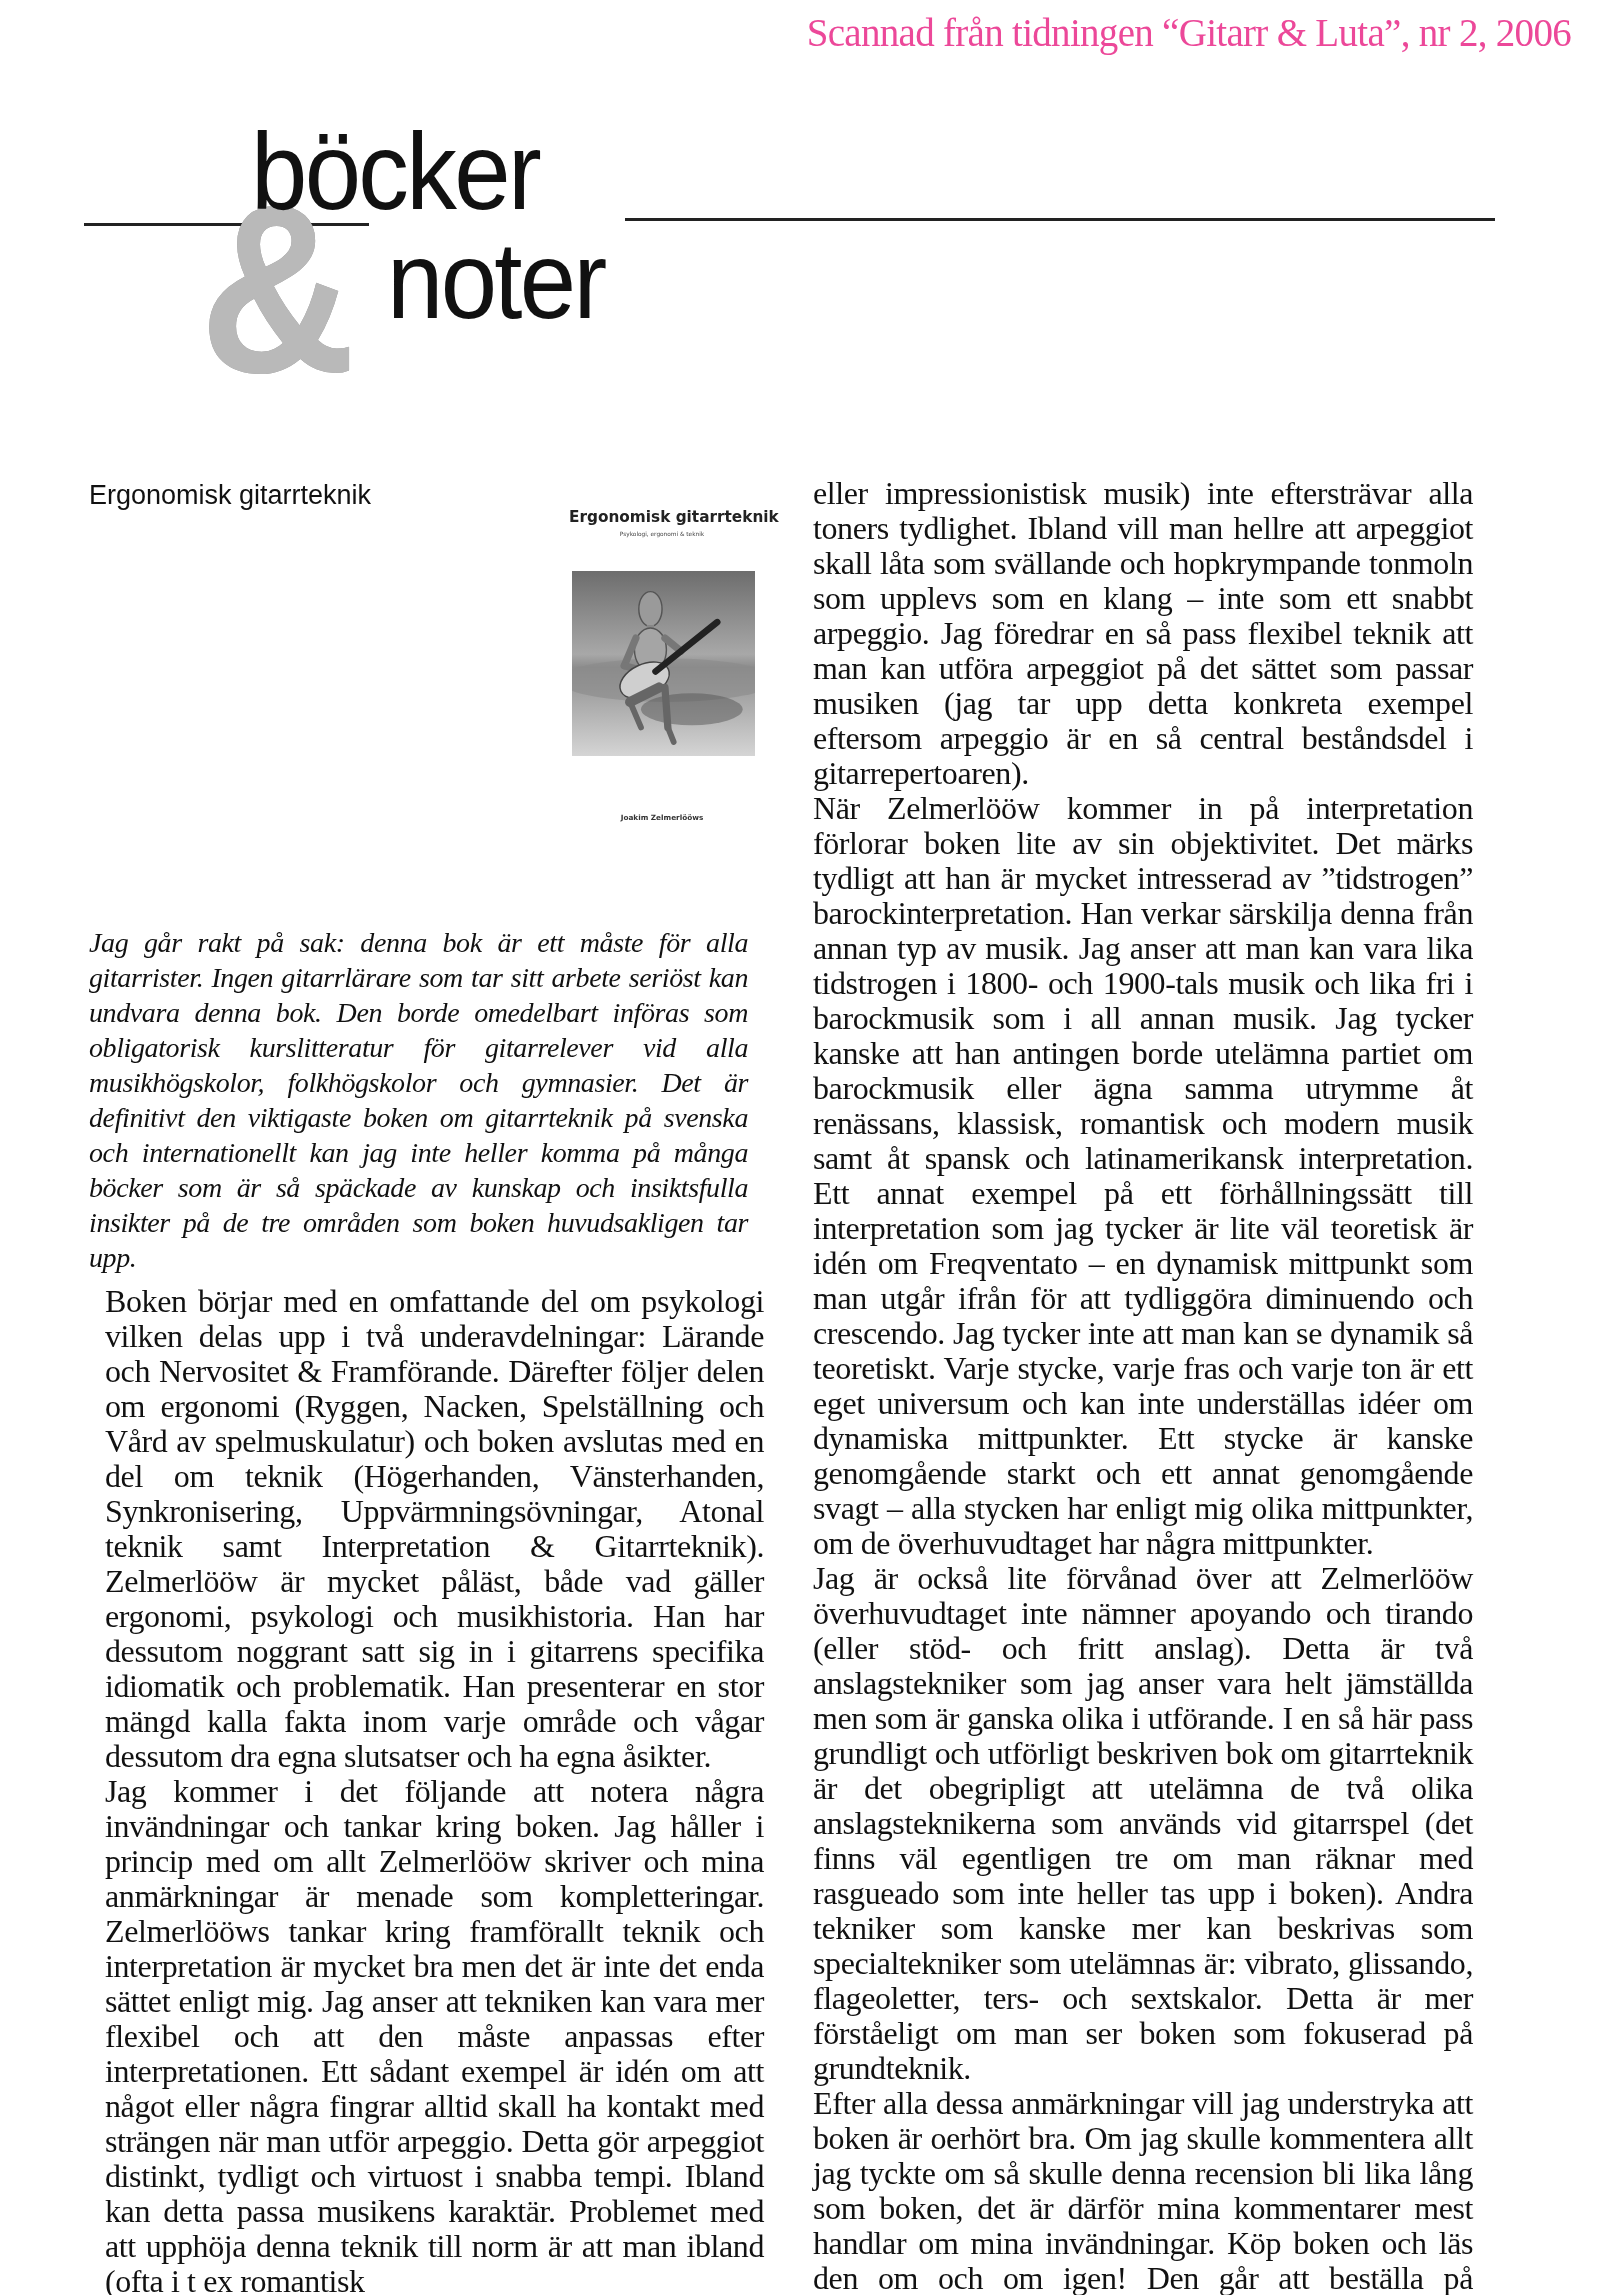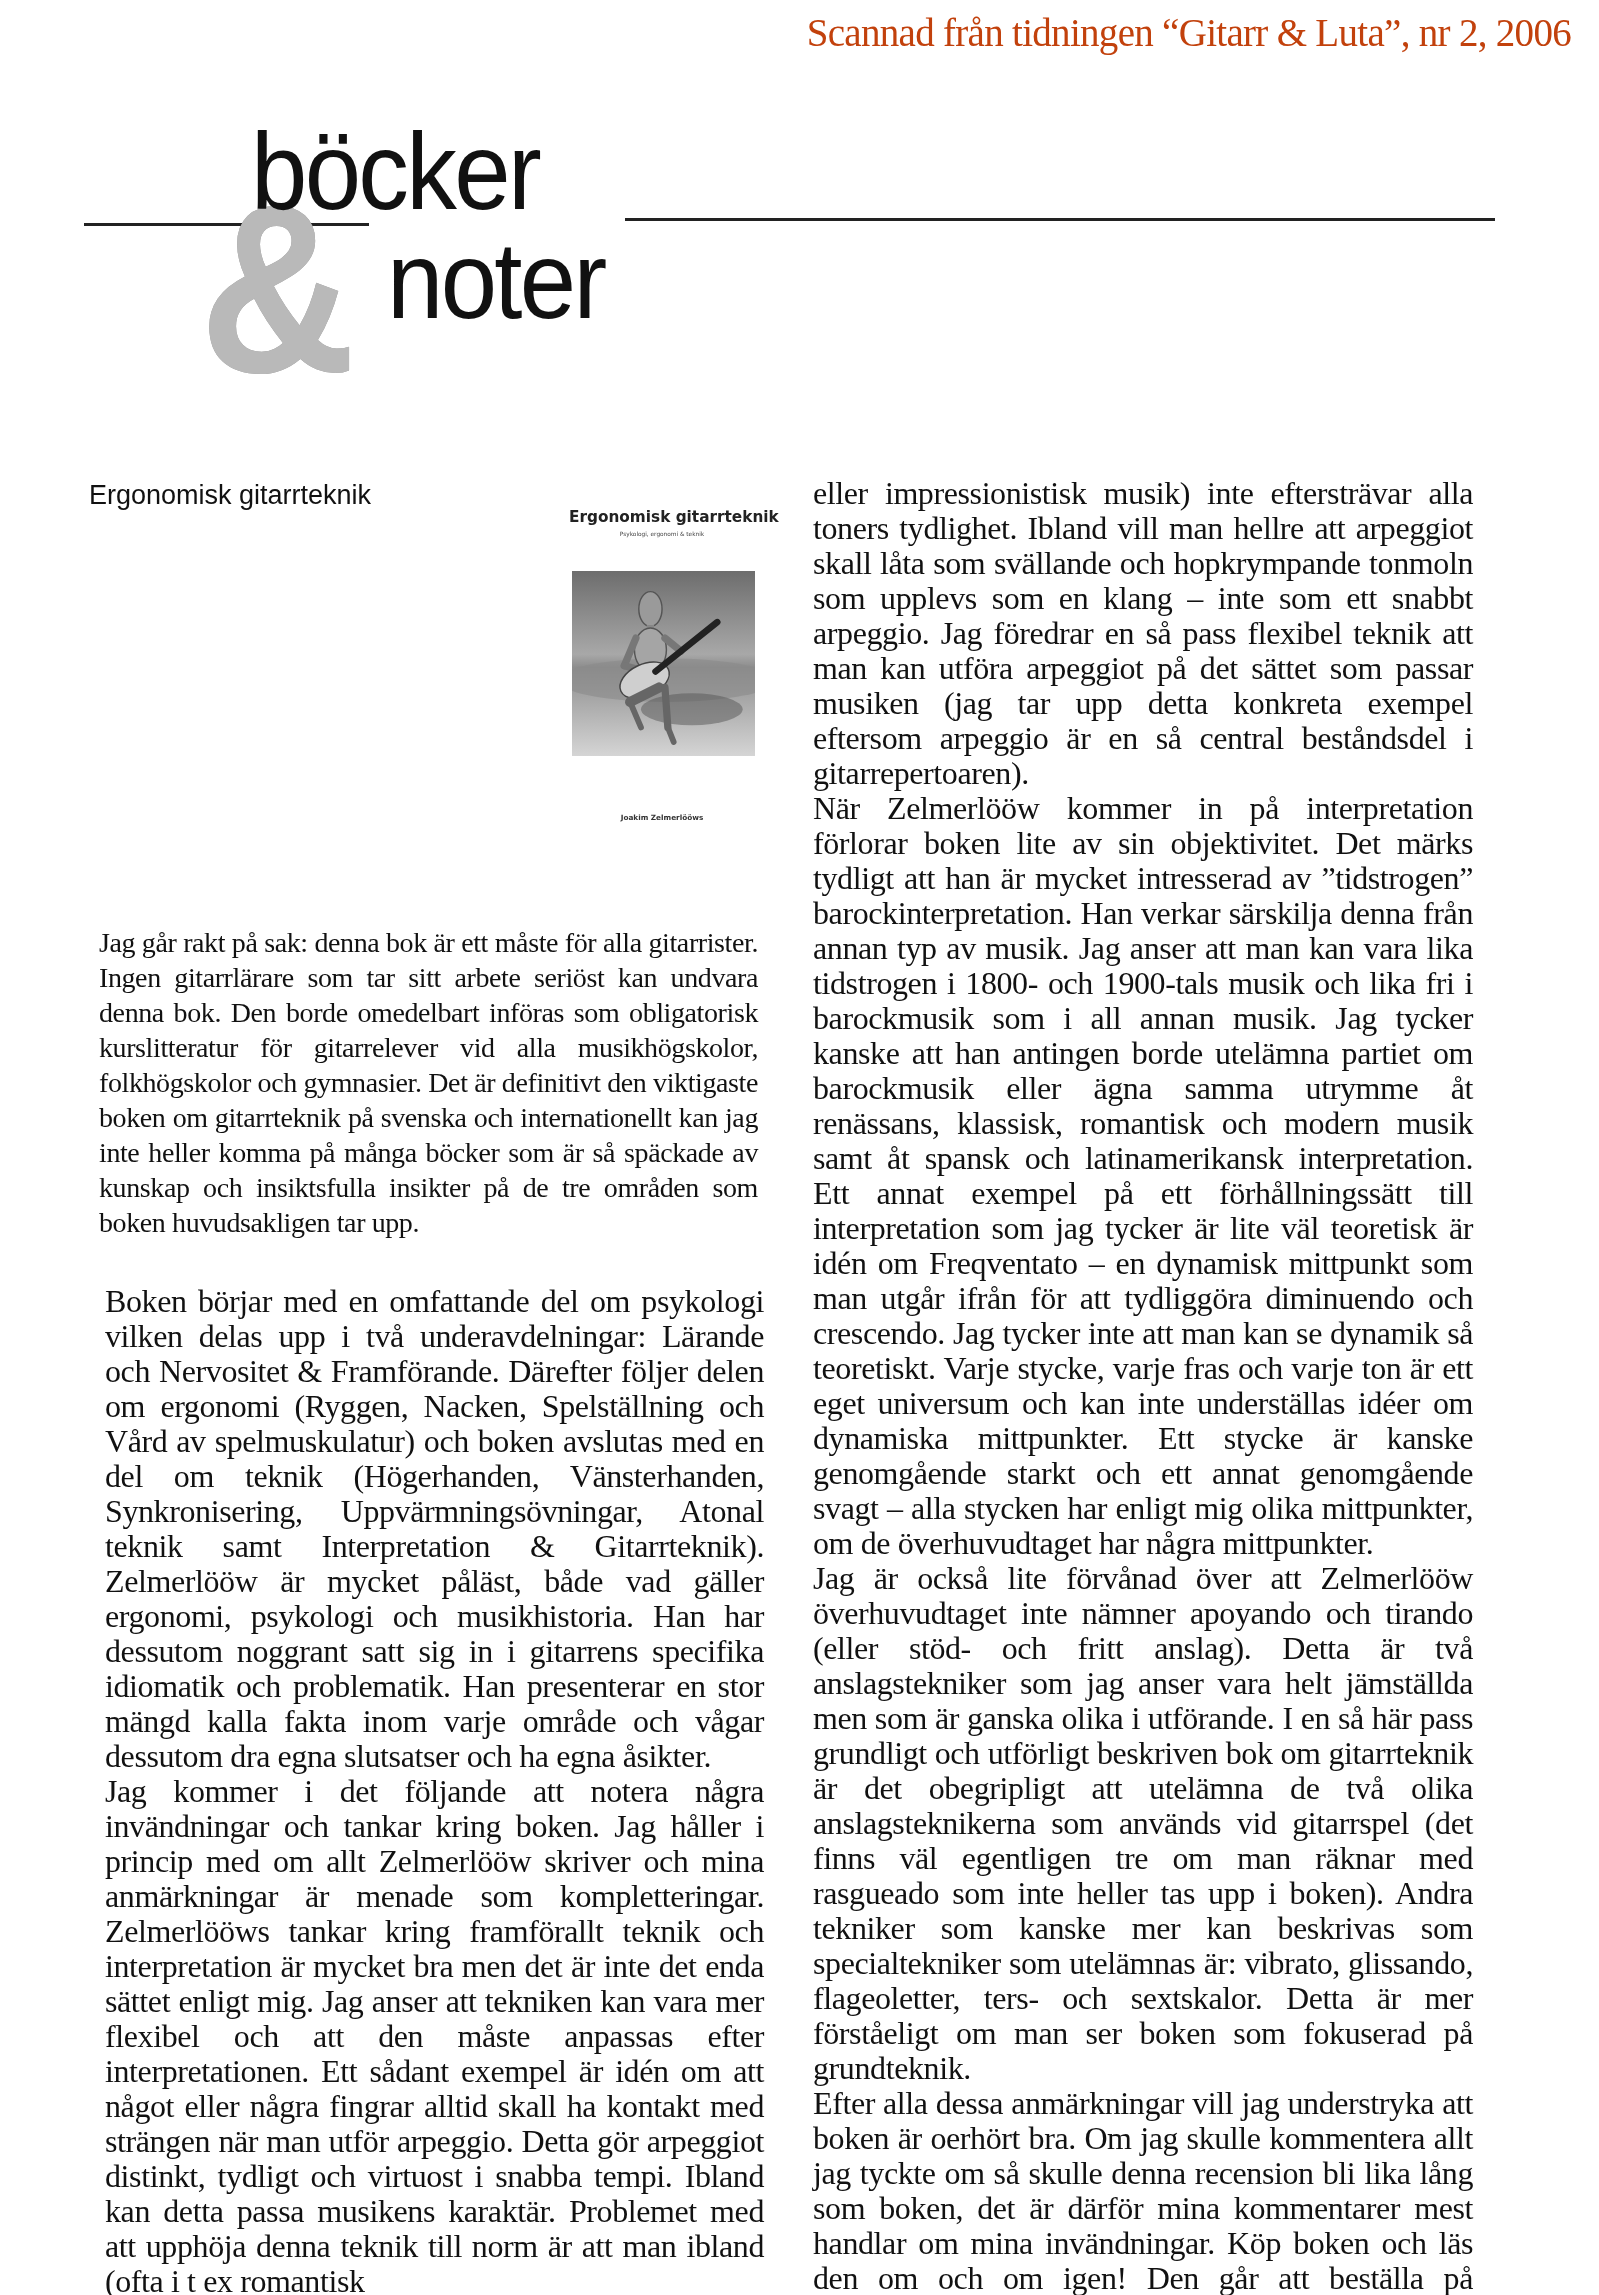--- a/index.html
+++ b/index.html
@@ -4,21 +4,21 @@
 <style>
   html, body { margin: 0; padding: 0; background: #ffffff; }
   body {
     width: 1600px; height: 2295px; position: relative; overflow: hidden;
     color: #111111;
     font-family: "Liberation Serif", serif;
   }
   .source-note {
     position: absolute; right: 29px; top: 10.2px;
     font-family: "Liberation Serif", serif;
-    font-size: 39px; letter-spacing: -0.7px; color: #c2410c;
+    font-size: 39px; letter-spacing: -0.7px; color: #ec4899;
     white-space: nowrap;
   }
   
   .masthead { position: absolute; left: 0; top: 102px; width: 1600px; height: 218px; }
   .amp-mark {
     position: absolute; left: 191px; top: 67px;
     font-family: "Liberation Sans", sans-serif; font-weight: bold;
     font-size: 240px; line-height: 1; color: #b9b9b9;
     transform: scaleX(0.9);
     text-shadow: 0 0 0.7px #999;
@@ -64,22 +64,22 @@
     position: absolute; left: 2.9px; top: 63px; width: 183px; height: 185px;
     background: linear-gradient(180deg, #6d6d6d 0%, #a8a8a8 45%, #8d8d8d 52%, #d5d5d5 100%);
     overflow: hidden;
   }
   .cover-author {
     position: absolute; left: 0; top: 305px; width: 186px; text-align: center;
     font-family: "DejaVu Sans", sans-serif; font-weight: bold; font-size: 7.3px; color: #333; white-space: nowrap;
   }
 
   .lead {
-    position: absolute; left: 10px; top: 445px; width: 659px;
-    font-size: 28px; line-height: 35px;
+    position: absolute; left: 0; top: 445px; width: 659px;
+    font-style: italic; font-size: 28px; line-height: 35px;
     text-align: justify; letter-spacing: -0.4px; margin: 0;
   }
   .body-left {
     position: absolute; left: 16px; top: 804px; width: 659px;
   }
   .para {
     font-size: 32px; line-height: 35px; text-align: justify; margin: 0;
     letter-spacing: -0.4px;
   }
   .col-right .para { line-height: 35px; }

